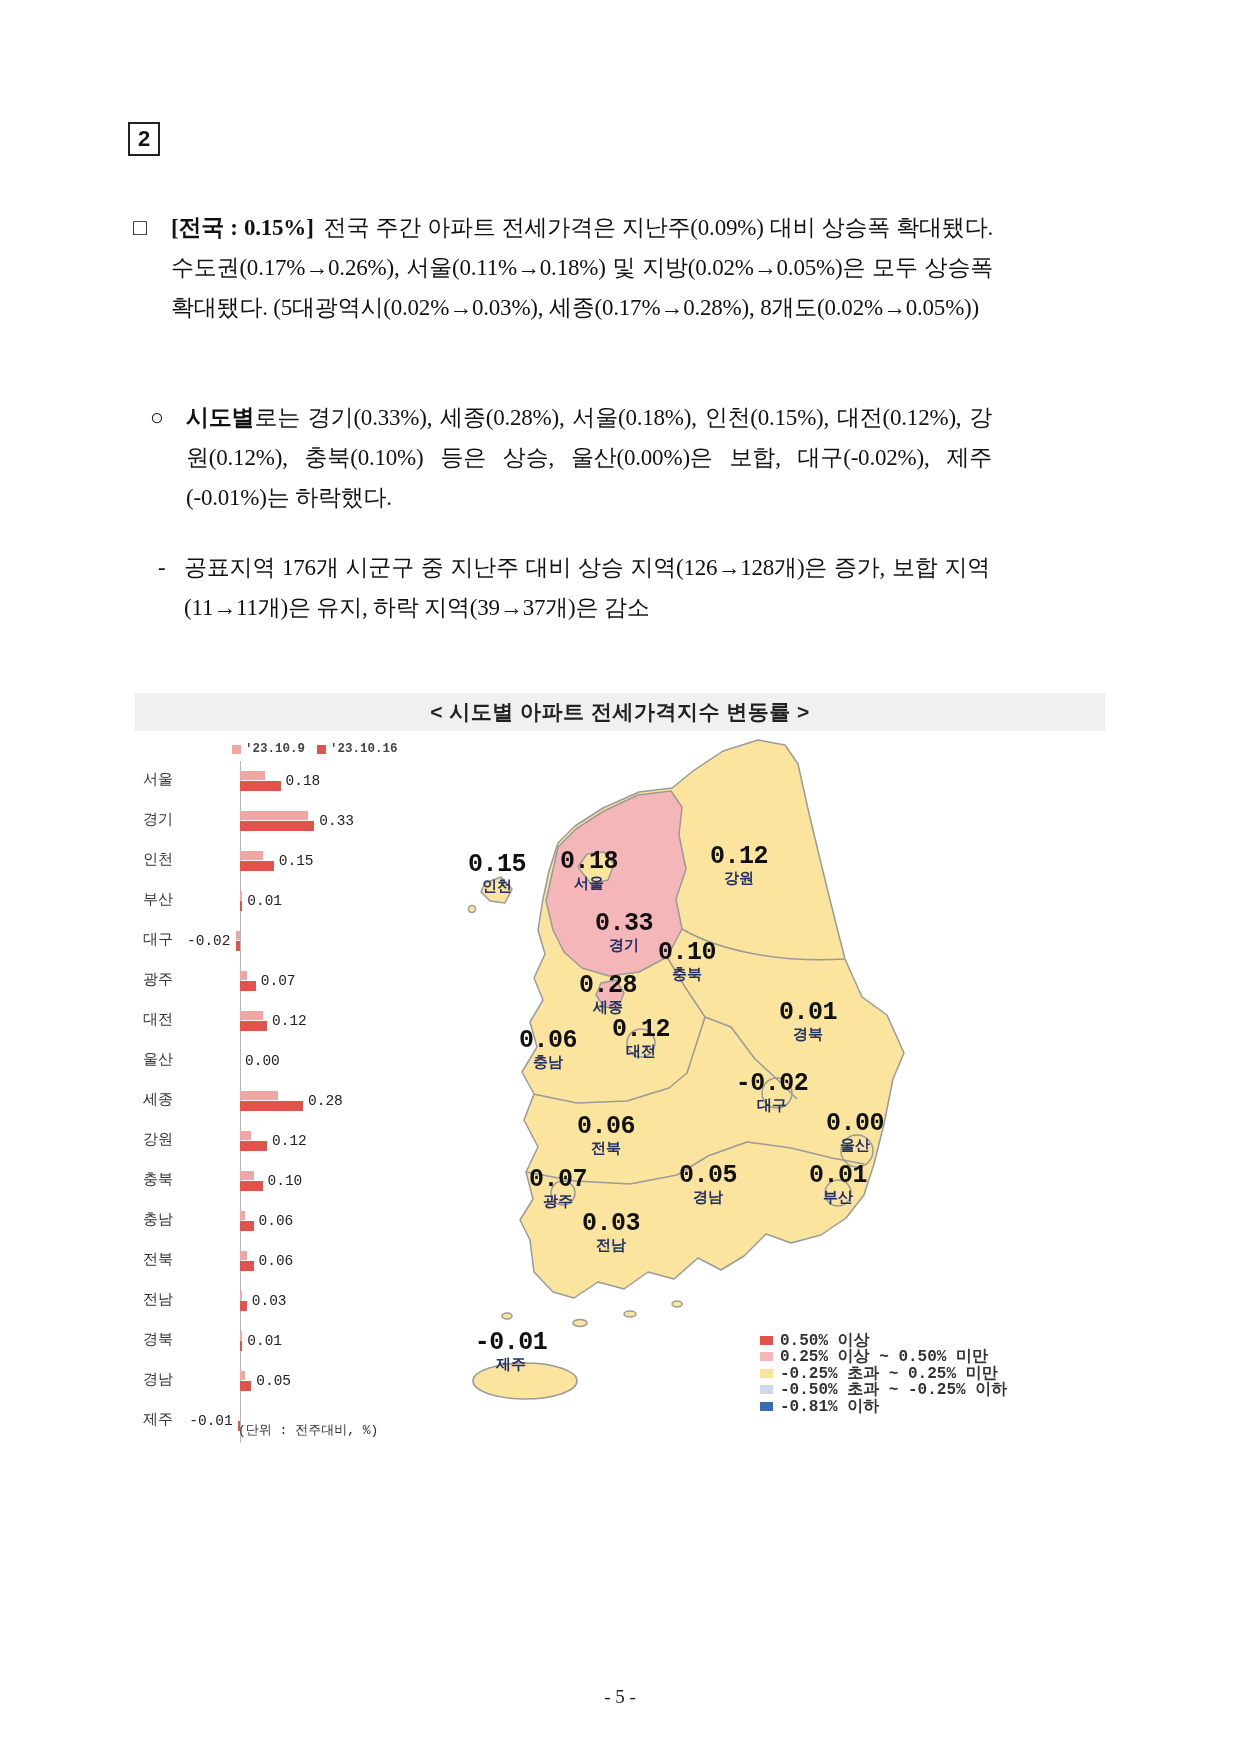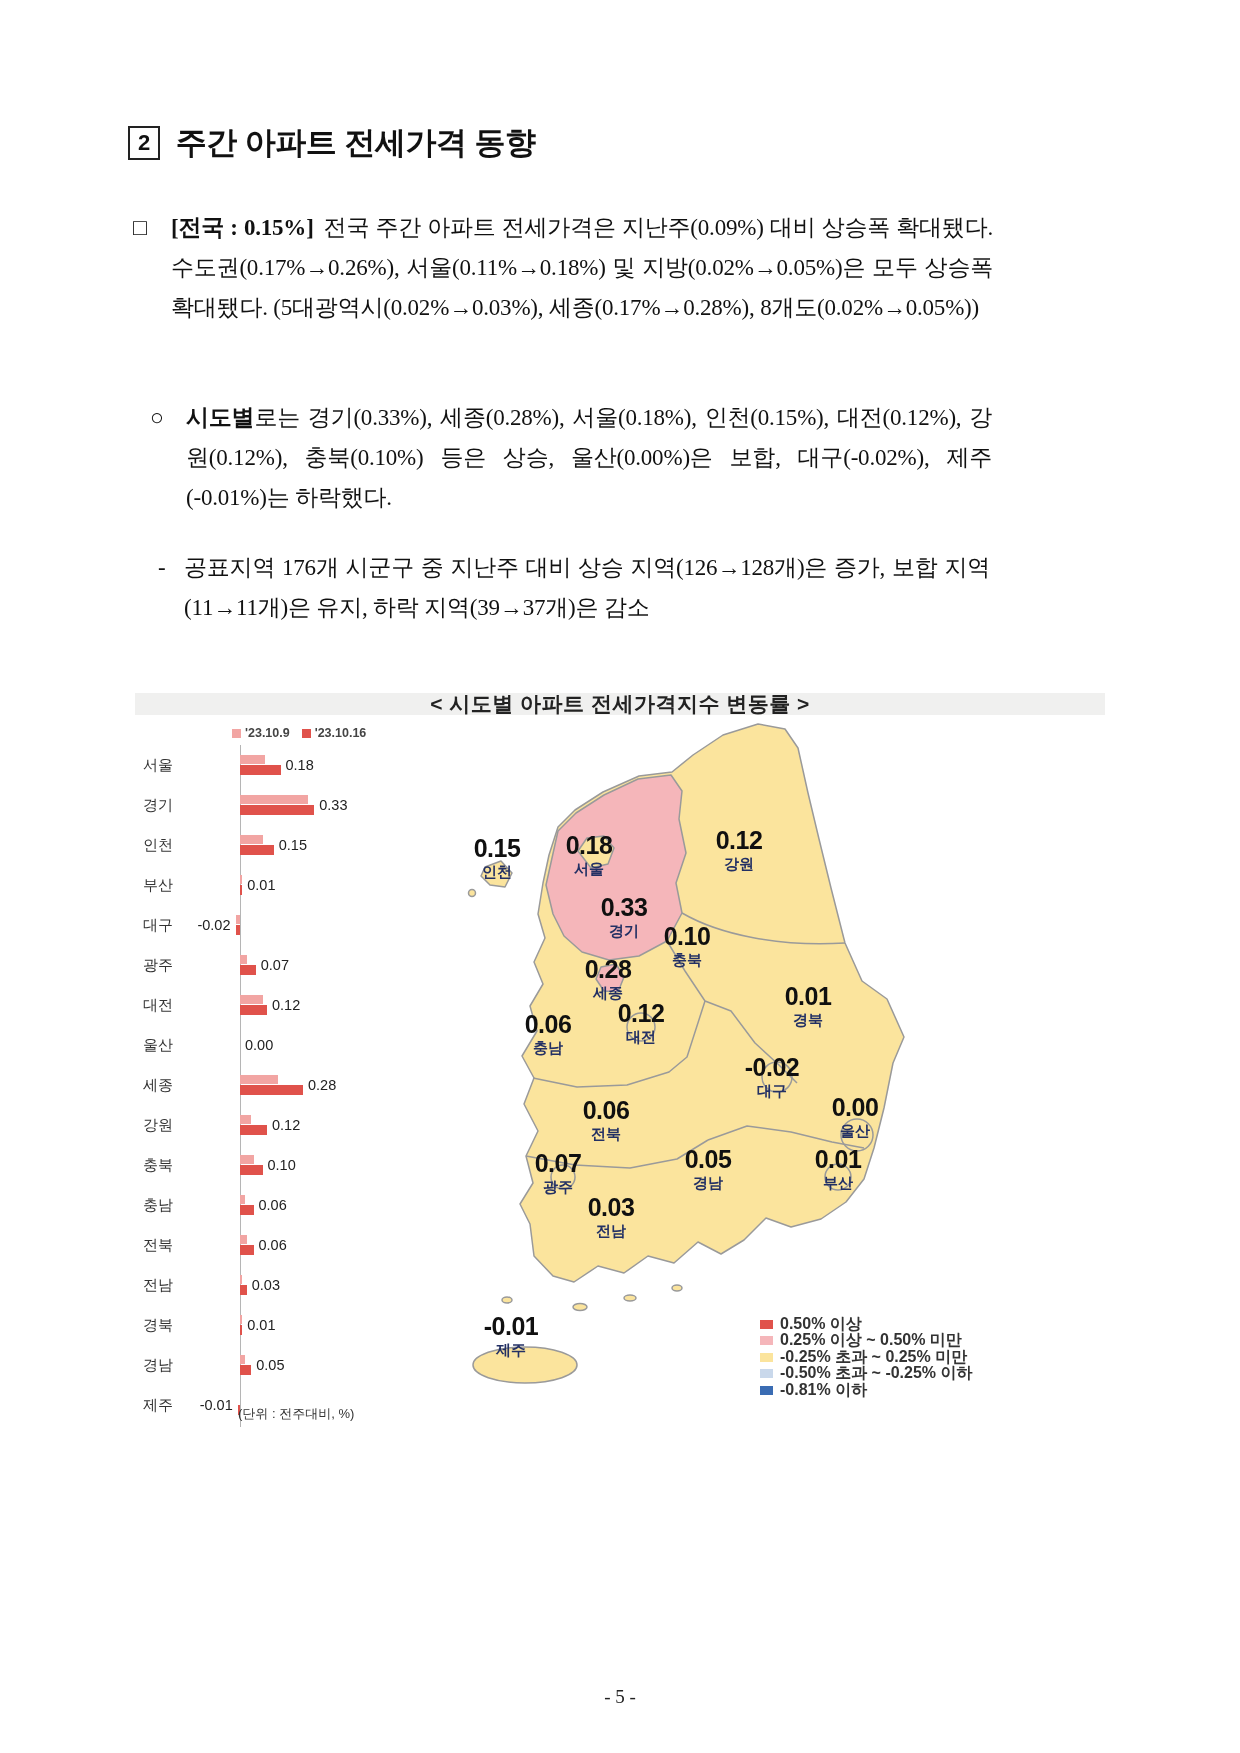--- a/index.html
+++ b/index.html
@@ -18,23 +18,23 @@
   .p1{left:133px;top:208px;width:860px;}
   .p1 .marker{width:38px;}
   .p2{left:150px;top:398px;width:842px;}
   .p2 .marker{width:36px;}
   .p3{left:158px;top:548px;width:832px;}
   .p3 .marker{width:26px;}
   .lead-gap{margin-right:10px;}
 
   
   .chart-section{position:absolute;left:135px;top:693px;width:970px;}
-  .chart-titlebar{height:22px;background:#f0f0ef;display:flex;align-items:center;justify-content:center;
+  .chart-titlebar{height:38px;background:#f0f0ef;display:flex;align-items:center;justify-content:center;
                   font-family:"Liberation Sans","DejaVu Sans",sans-serif;font-weight:bold;font-size:21px;letter-spacing:0.5px;color:#222;}
-  .chart-body{position:relative;height:735px;background:#fff;font-family:Liberation Sans, sans-serif;}
+  .chart-body{position:relative;height:735px;background:#fff;font-family:Liberation Mono, monospace;}
 
   
   .bar-chart{position:absolute;left:8px;top:6px;width:282px;height:712px;}
   .bar-legend{height:24px;display:flex;align-items:center;margin-left:89px;font-size:12.5px;font-weight:bold;color:#444;}
   .bar-legend .sw{width:9px;height:9px;margin-right:4px;display:inline-block;}
   .bar-legend .lt{margin-right:12px;}
   .bar-axis{position:absolute;left:97px;top:24px;height:682px;width:1px;background:#b5b5b5;}
   .bar-rows{position:absolute;left:0;top:24px;width:282px;}
   .bar-row{position:relative;height:40px;}
   .bar-cat{position:absolute;left:0;top:0;width:78px;line-height:40px;font-size:15px;color:#333;}
@@ -59,21 +59,20 @@
   
   .footer{position:absolute;left:0;top:1686px;width:100%;text-align:center;font-size:19px;color:#222;}
 </style>
 </head>
 <body>
 
 <div class="page">
 
   <div class="doc-title">
     <span class="numbox">2</span>
-    <span>주간 아파트 전세가격 동향</span>
   </div>
 
   <div class="para p1">
     <span class="marker">□</span>
     <div class="ptext"><b class="lead-gap">[전국 : 0.15%]</b><span>전국 주간 아파트 전세가격은 지난주(0.09%) 대비 상승폭 확대됐다. 수도권(0.17%→0.26%), 서울(0.11%→0.18%) 및 지방(0.02%→0.05%)은 모두 상승폭 확대됐다. (5대광역시(0.02%→0.03%), 세종(0.17%→0.28%), 8개도(0.02%→0.05%))</span></div>
   </div>
 
   <div class="para p2">
     <span class="marker">○</span>
     <div class="ptext"><b>시도별</b><span>로는 경기(0.33%), 세종(0.28%), 서울(0.18%), 인천(0.15%), 대전(0.12%), 강원(0.12%), 충북(0.10%) 등은 상승, 울산(0.00%)은 보합, 대구(-0.02%), 제주(-0.01%)는 하락했다.</span></div>

